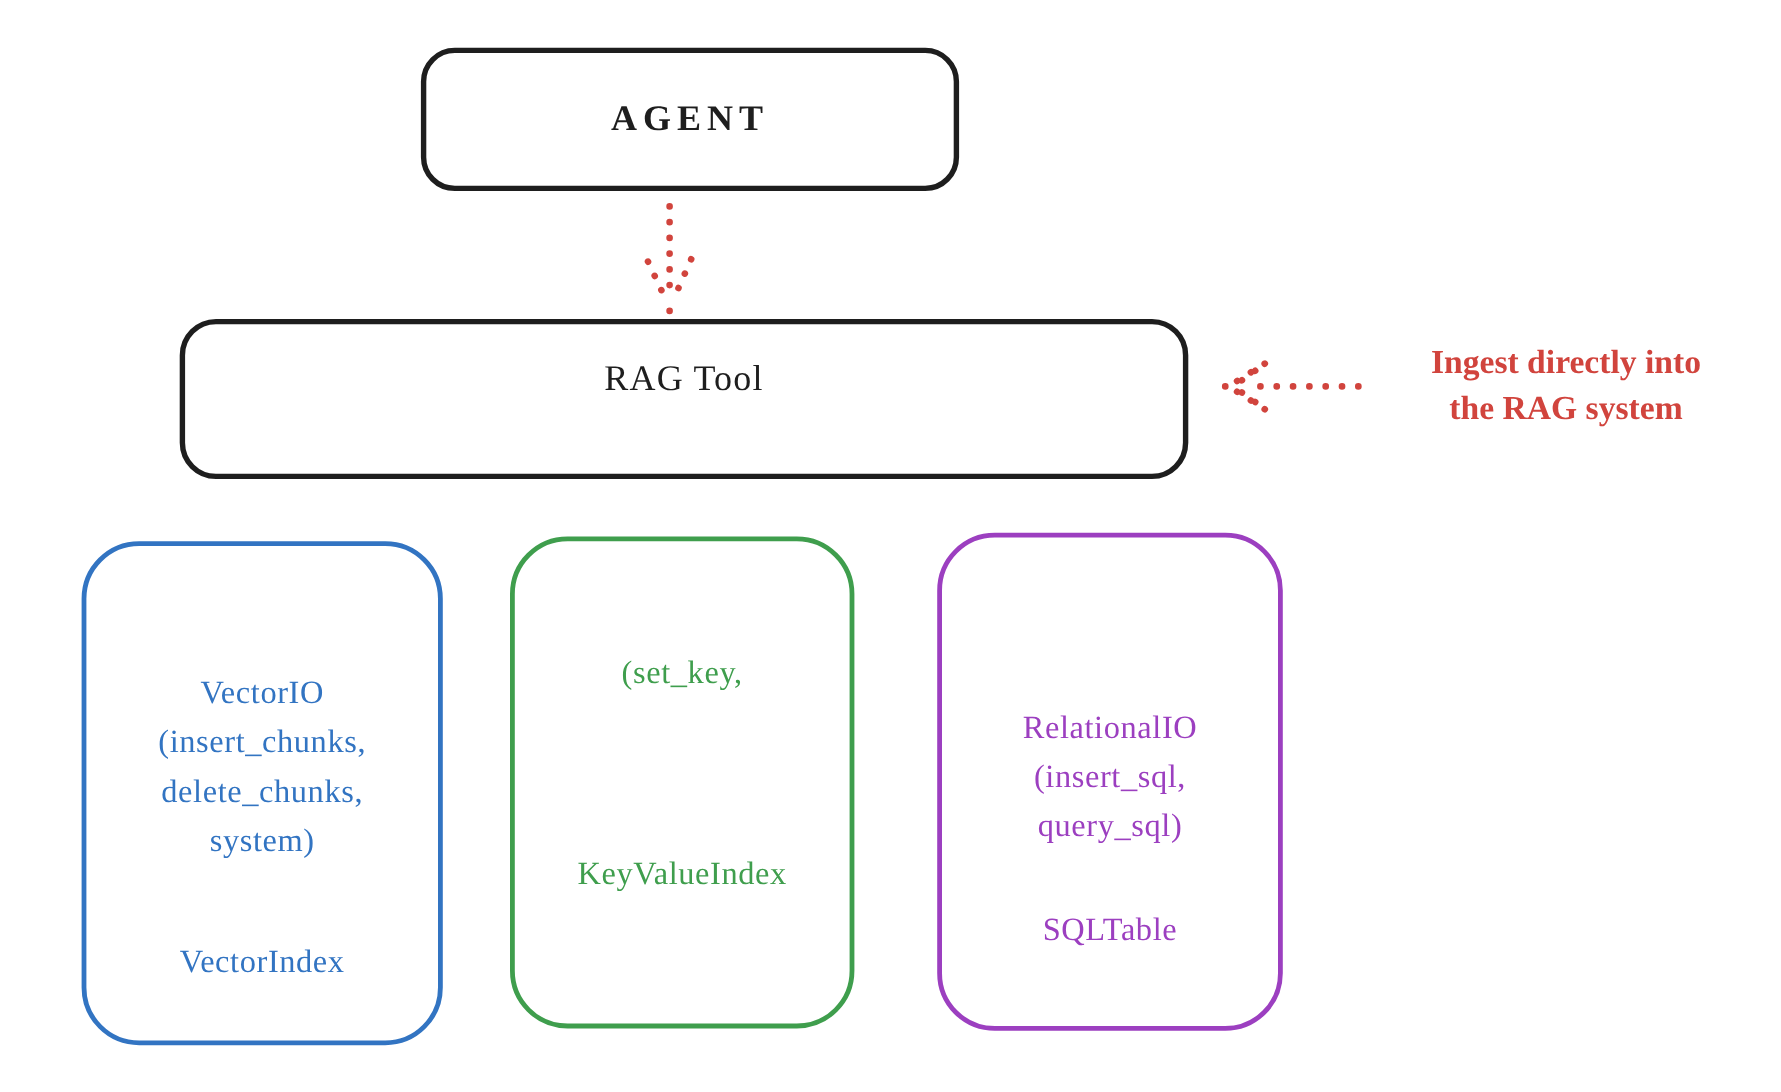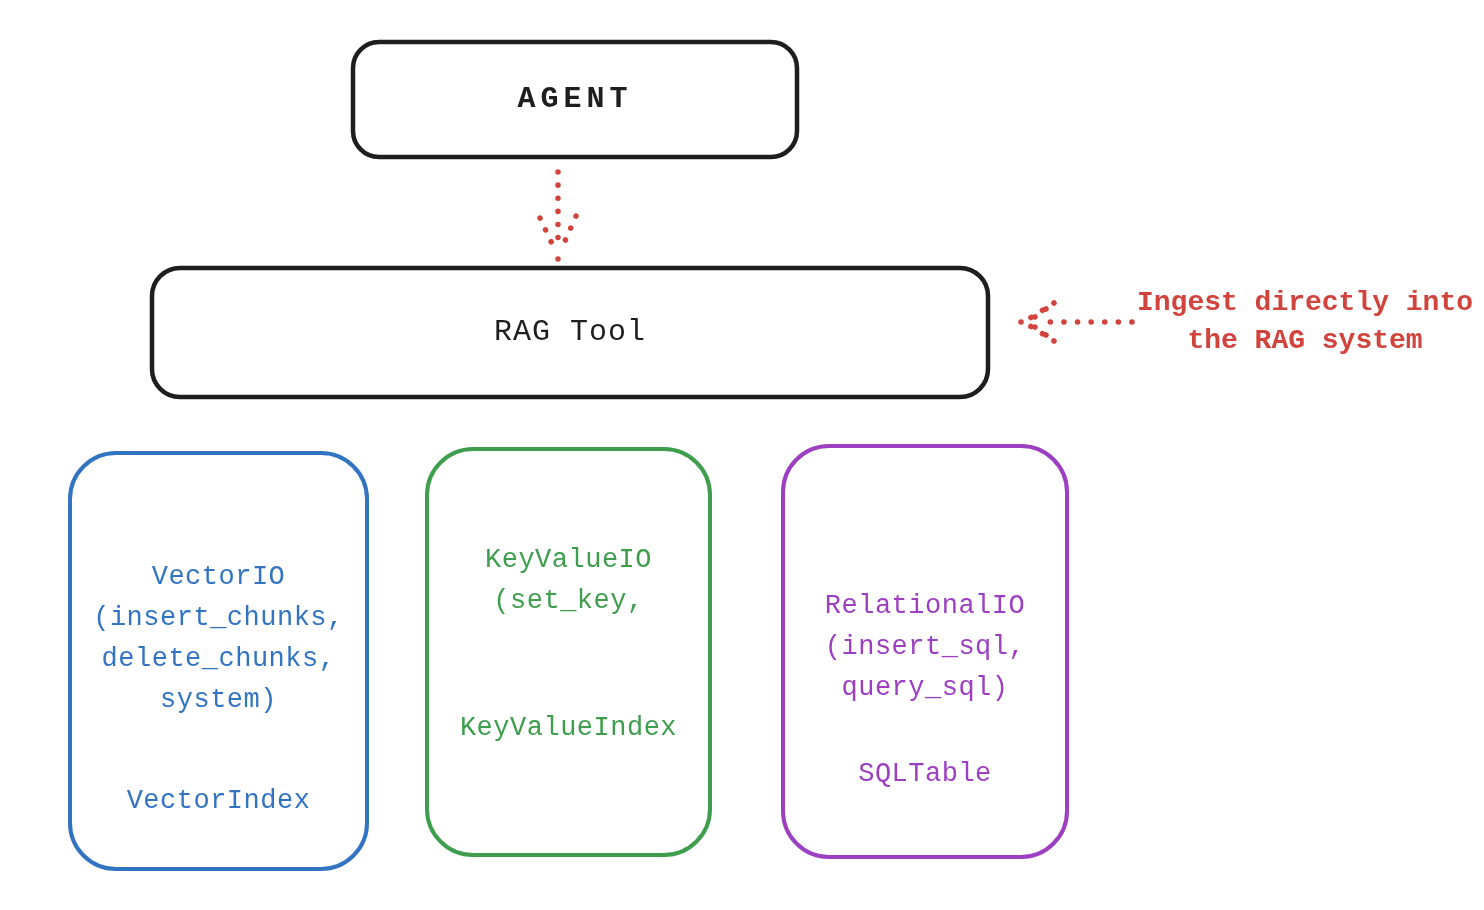--- a/index.html
+++ b/index.html
@@ -6,40 +6,40 @@
     margin: 0;
     padding: 0;
     background: #ffffff;
   }
   .canvas {
     position: relative;
     width: 1484px;
     height: 910px;
     background: #ffffff;
     overflow: hidden;
-    font-family: Liberation Mono, monospace;
+    font-family: Liberation Serif, serif;
     color: #1e1e1e;
   }
   .shapes {
     position: absolute;
     top: 0;
     left: 0;
   }
   .label {
     position: absolute;
     text-align: center;
     white-space: nowrap;
   }
   .agent-label {
     left: 353px; top: 82px; width: 444px;
     font-size: 30px; font-weight: 600; letter-spacing: 5px;
     color: #1e1e1e;
   }
   .rag-label {
-    left: 152px; top: 315px; width: 836px;
+    left: 152px; top: 299px; width: 836px;
     font-size: 30px; font-weight: 500; letter-spacing: 1px;
     color: #1e1e1e;
   }
   .annotation {
     left: 1130px; top: 284px; width: 350px;
     font-size: 28px; font-weight: 700; line-height: 38px;
     color: #d1443d;
   }
   .box-text {
     line-height: 41px;
@@ -91,21 +91,20 @@
 
   <div class="label box-text blue-text vector-lines">
     <div>VectorIO</div>
     <div>(insert_chunks,</div>
     <div>delete_chunks,</div>
     <div>system)</div>
   </div>
   <div class="label box-text blue-text vector-index">VectorIndex</div>
 
   <div class="label box-text green-text keyvalue-lines">
-    <div>KeyValueIO</div>
     <div>(set_key,</div>
   </div>
   <div class="label box-text green-text keyvalue-index">KeyValueIndex</div>
 
   <div class="label box-text purple-text relational-lines">
     <div>RelationalIO</div>
     <div>(insert_sql,</div>
     <div>query_sql)</div>
   </div>
   <div class="label box-text purple-text relational-index">SQLTable</div>

